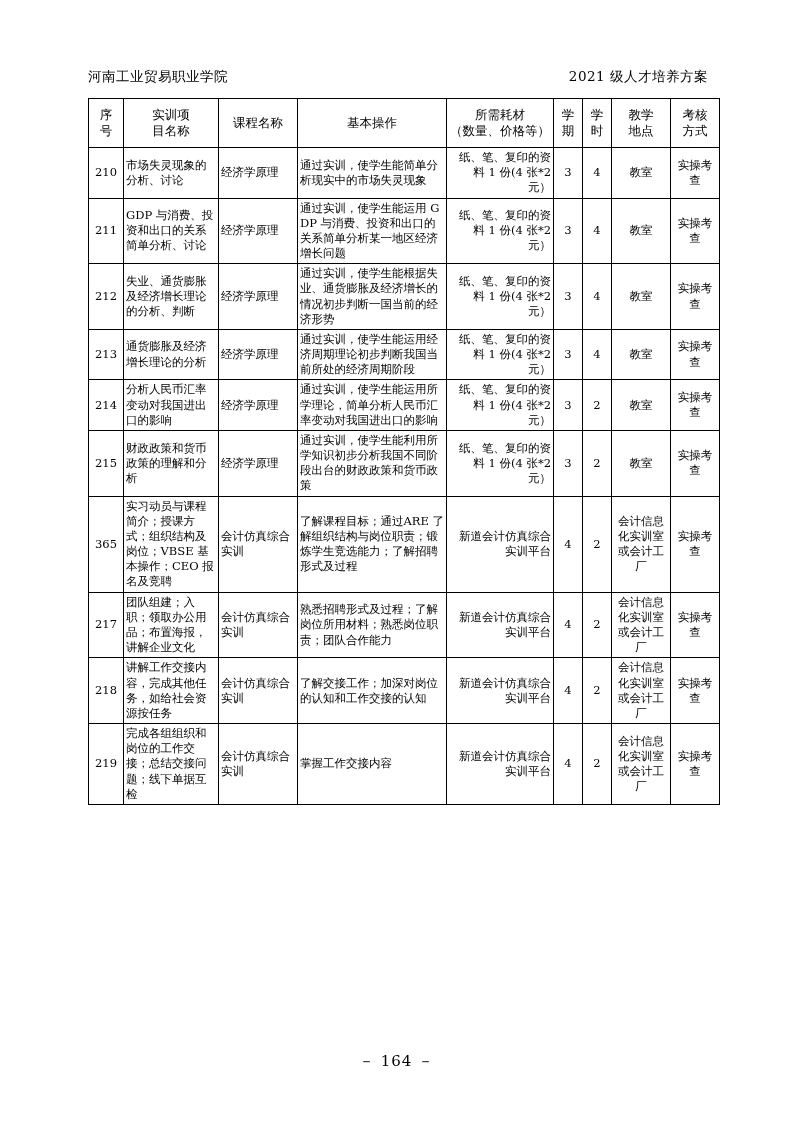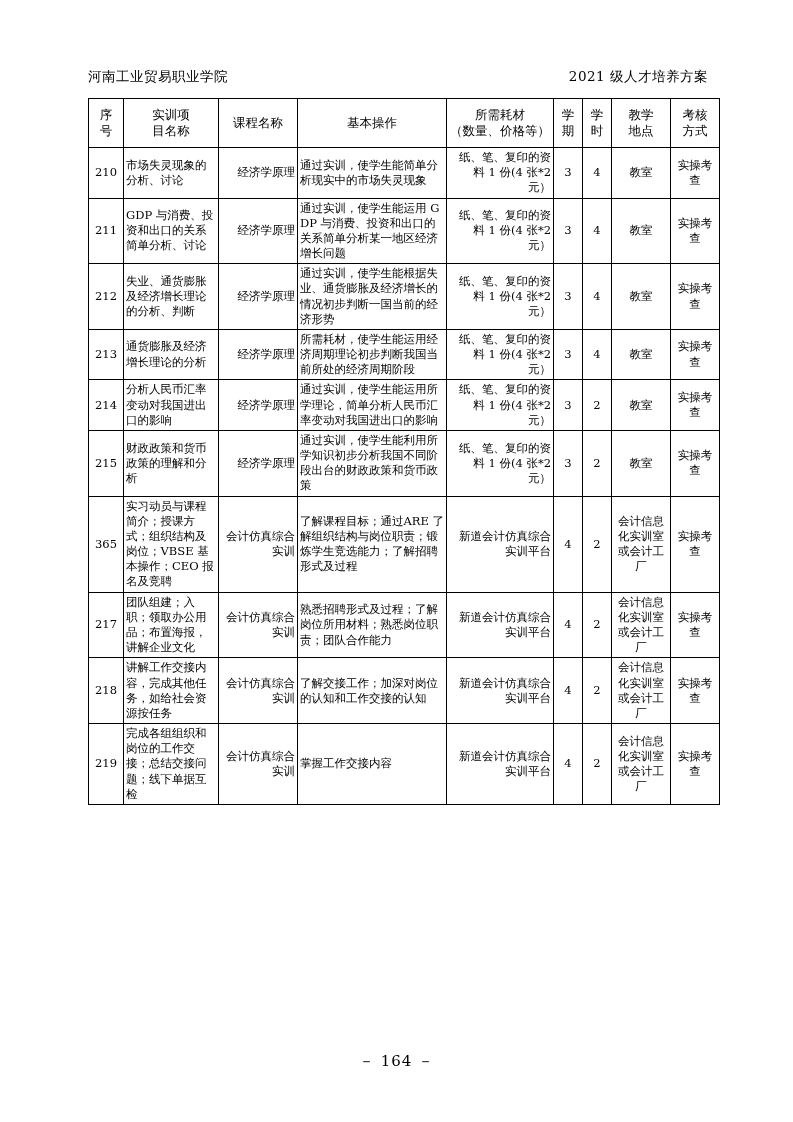--- a/index.html
+++ b/index.html
@@ -58,21 +58,21 @@
   }
   table.main-table thead th {
     font-weight: normal;
     text-align: center;
     height: 44px;
     font-size: 12.5px;
     padding: 2px 1px;
   }
   .col-no      { width: 32px;  text-align: center; }
   .col-name    { width: 92px;  text-align: left; padding-left: 4px; margin-top: 10px; }
-  .col-course  { width: 76px;  text-align: right; }
+  .col-course  { width: 76px;  text-align: left; }
   .col-goal    { width: 146px; text-align: left; padding-left: 4px; }
   .col-mat     { width: 104px; text-align: right; padding-left: 3px; }
   .col-term    { width: 26px;  text-align: center; }
   .col-hours   { width: 26px;  text-align: center; }
   .col-place   { width: 56px;  text-align: center; }
   .col-assess  { width: 46px;  text-align: center; }
 
   .cellwrap { display: block; }
 
   .footer {
@@ -166,21 +166,21 @@
         <td class="col-mat">纸、笔、复印的资料 1 份(4 张*2 元）</td>
         <td class="col-term">3</td>
         <td class="col-hours">4</td>
         <td class="col-place">教室</td>
         <td class="col-assess">实操考查</td>
       </tr>
       <tr>
         <td class="col-no">213</td>
         <td class="col-name">通货膨胀及经济增长理论的分析</td>
         <td class="col-course">经济学原理</td>
-        <td class="col-goal">所需耗材，使学生能运用经济周期理论初步判断我国当前所处的经济周期阶段</td>
+        <td class="col-goal">通过实训，使学生能运用经济周期理论初步判断我国当前所处的经济周期阶段</td>
         <td class="col-mat">纸、笔、复印的资料 1 份(4 张*2 元）</td>
         <td class="col-term">3</td>
         <td class="col-hours">4</td>
         <td class="col-place">教室</td>
         <td class="col-assess">实操考查</td>
       </tr>
       <tr>
         <td class="col-no">214</td>
         <td class="col-name">分析人民币汇率变动对我国进出口的影响</td>
         <td class="col-course">经济学原理</td>

